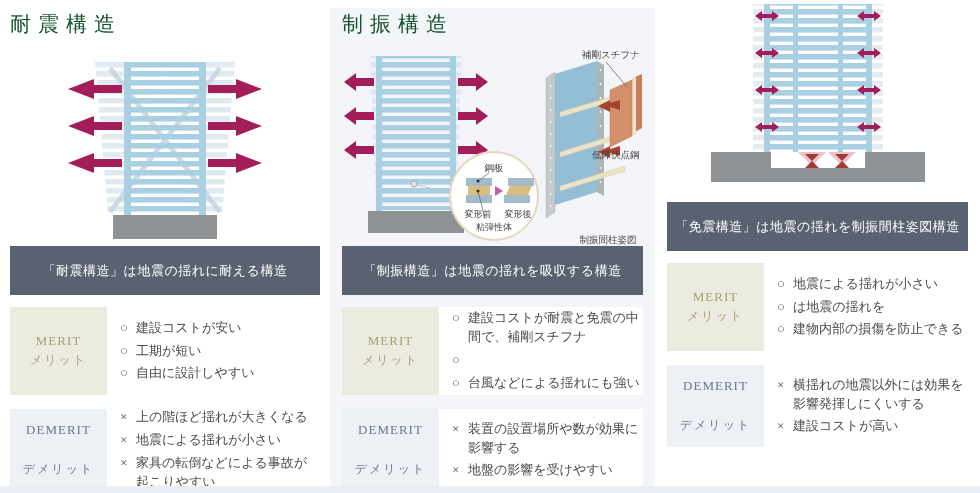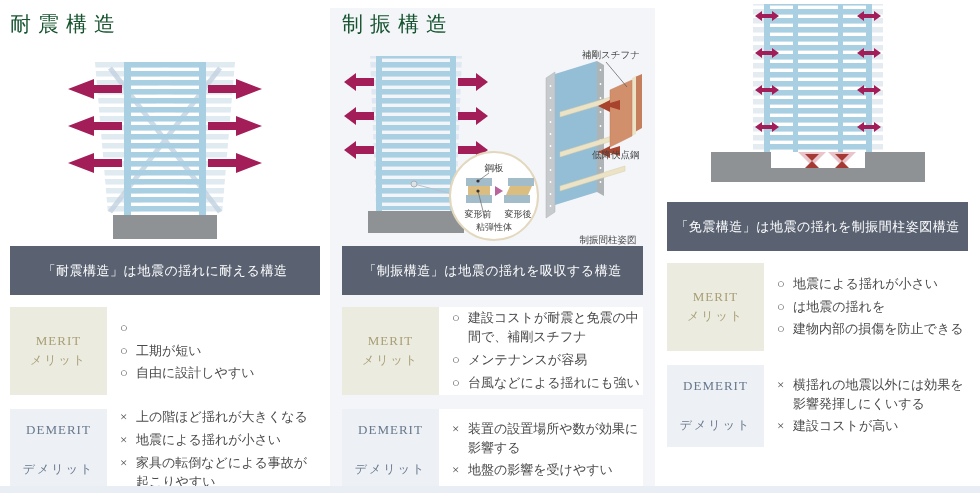--- a/index.html
+++ b/index.html
@@ -104,20 +104,21 @@
     </div>
 
     <div class="row merit">
       <div class="label-box">
         <span class="en">MERIT</span>
         <span class="ja">メリット</span>
       </div>
       <div class="items">
         <div class="item">
             <span class="mark">○</span>
+            <span>建設コストが安い</span>
           </div>
         <div class="item">
             <span class="mark">○</span>
             <span>工期が短い</span>
           </div>
         <div class="item">
             <span class="mark">○</span>
             <span>自由に設計しやすい</span>
           </div>
       </div>
@@ -248,21 +249,20 @@
         <span class="en">MERIT</span>
         <span class="ja">メリット</span>
       </div>
       <div class="items">
         <div class="item">
             <span class="mark">○</span>
             <span>建設コストが耐震と免震の中間で、補剛スチフナ</span>
           </div>
         <div class="item">
             <span class="mark">○</span>
-            <span>メンテナンスが容易</span>
           </div>
         <div class="item">
             <span class="mark">○</span>
             <span>台風などによる揺れにも強い</span>
           </div>
       </div>
     </div>
 
     <div class="row demerit">
       <div class="label-box">

